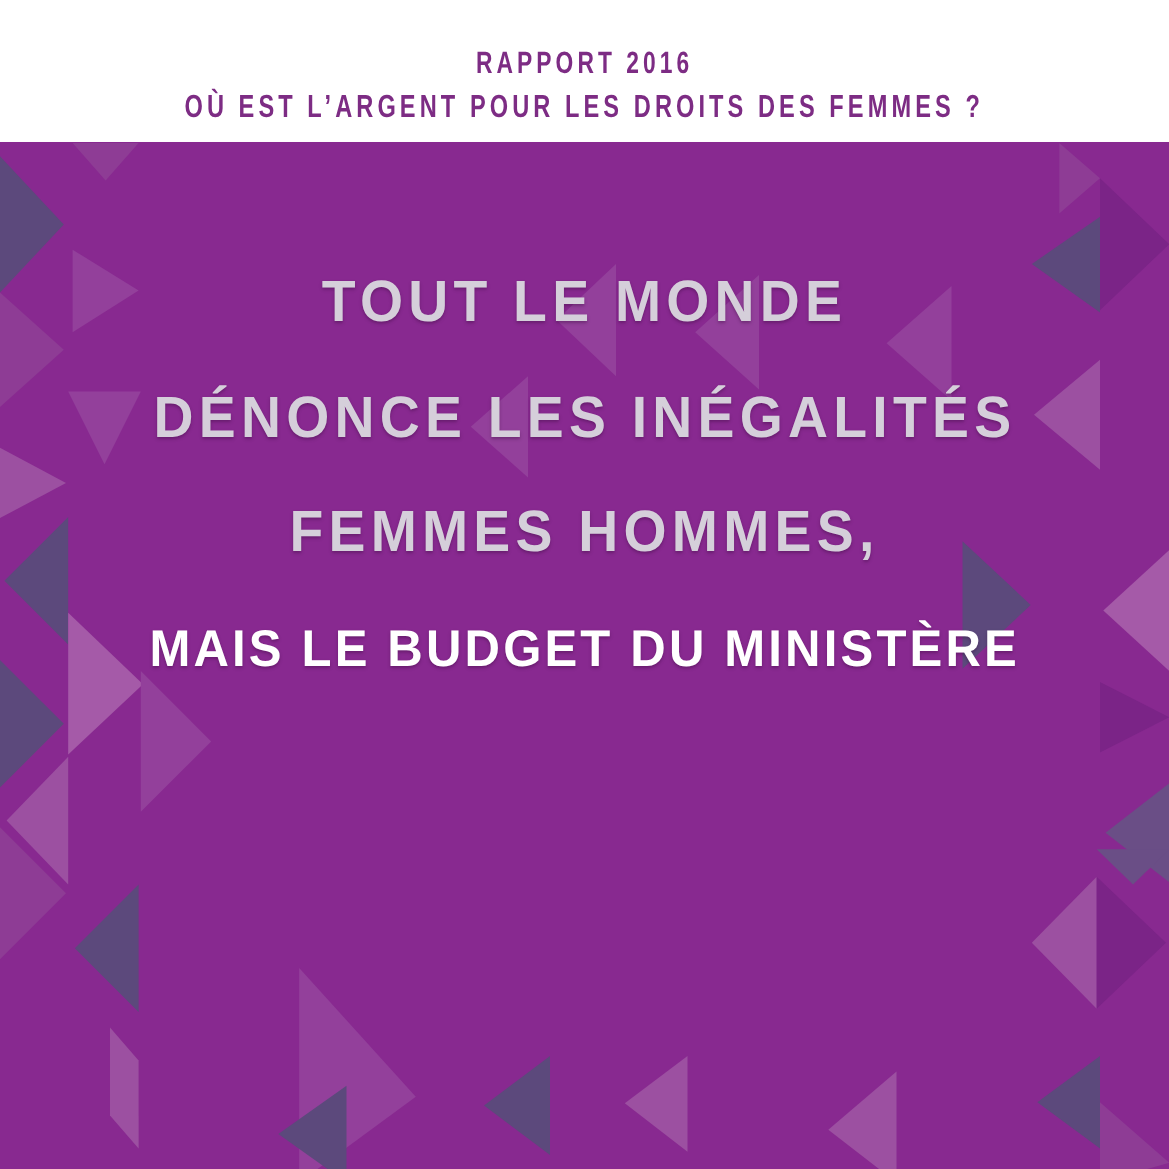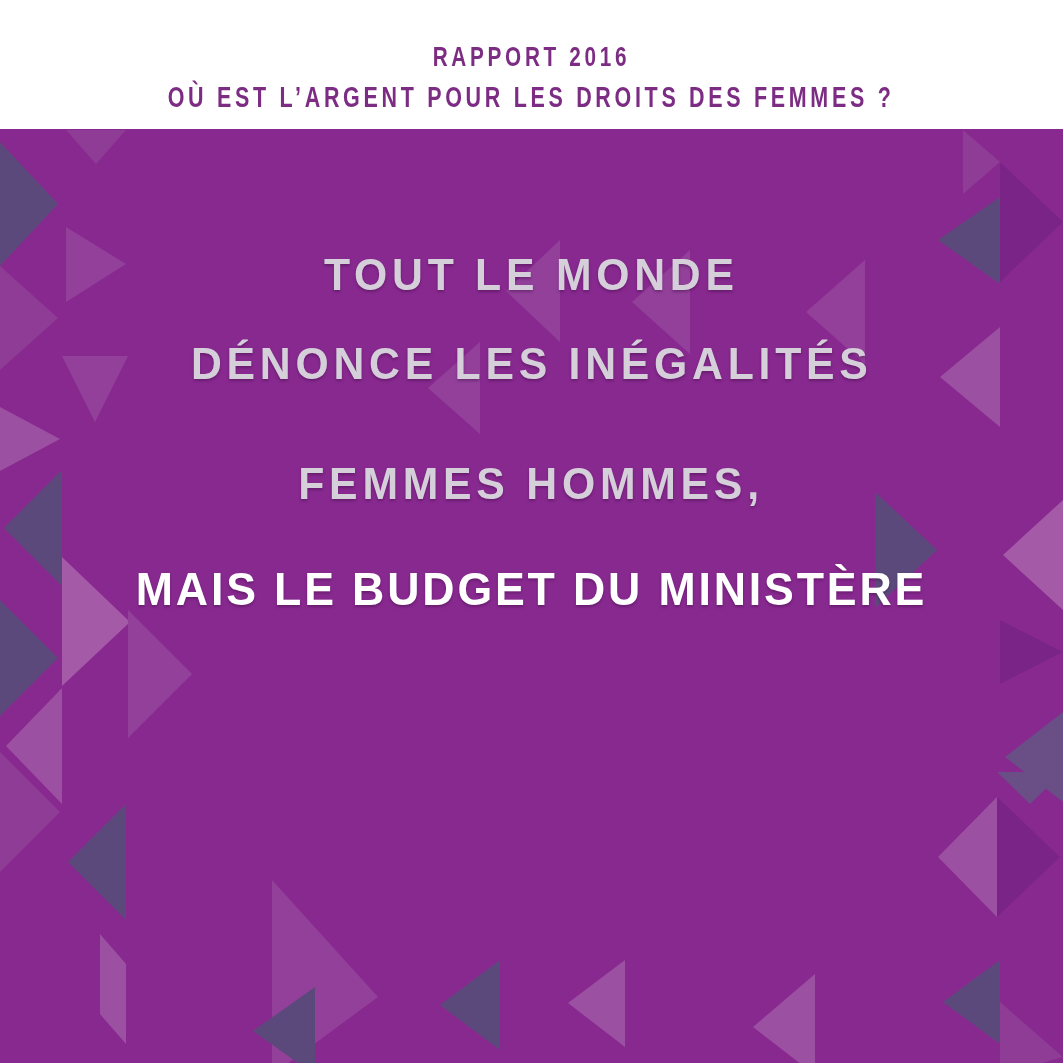--- a/index.html
+++ b/index.html
@@ -90,30 +90,30 @@
     text-shadow: 0 2px 3px rgba(45, 5, 50, 0.35);
   }
   .msg-line .squeeze {
     display: inline-block;
     transform: scaleX(0.95);
     transform-origin: 50% 50%;
     white-space: nowrap;
   }
   .msg-line.muted {
     color: #d5cfda;
-    font-size: 45px;
+    font-size: 53px;
     letter-spacing: 5px;
   }
   .msg-line.white {
     color: #ffffff;
     font-size: 47px;
     letter-spacing: 3px;
   }
   .msg-line.n1 { top: 235px; }
-  .msg-line.n2 { top: 324px; }
+  .msg-line.n2 { top: 340px; }
   .msg-line.n3 { top: 444px; }
   .msg-line.n4 { top: 549px; }
   .msg-line.n5 { top: 654px; }
   .msg-line.n6 { top: 758px; }
   .msg-line.n7 { top: 860px; }
 </style>
 </head>
 <body>
 
 <div class="canvas">

